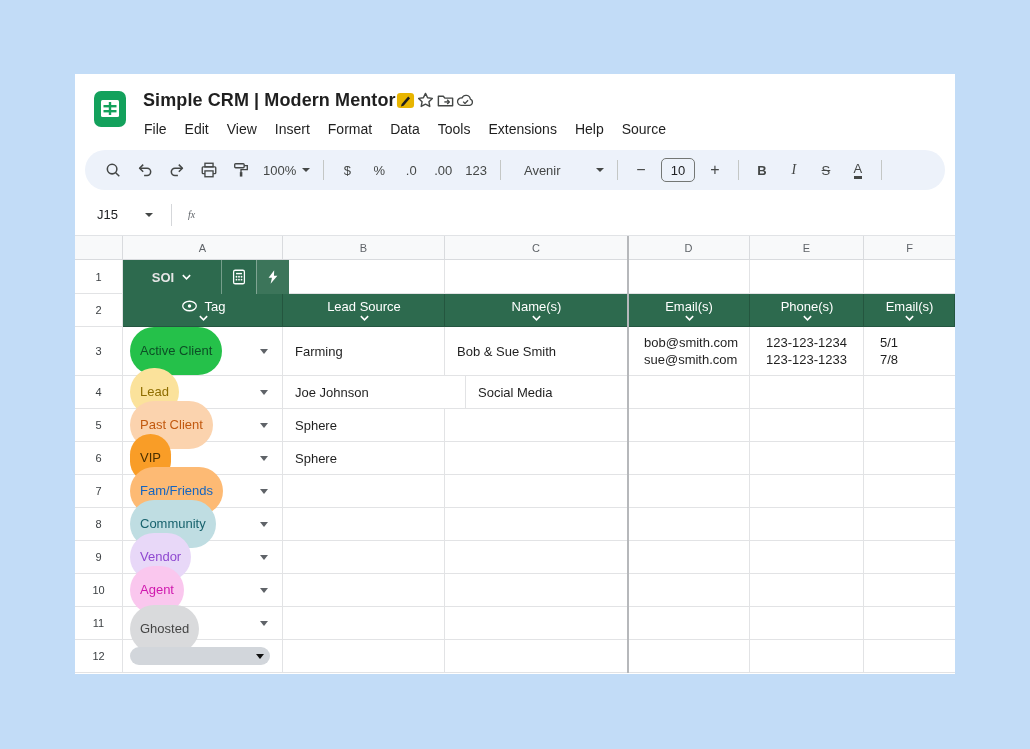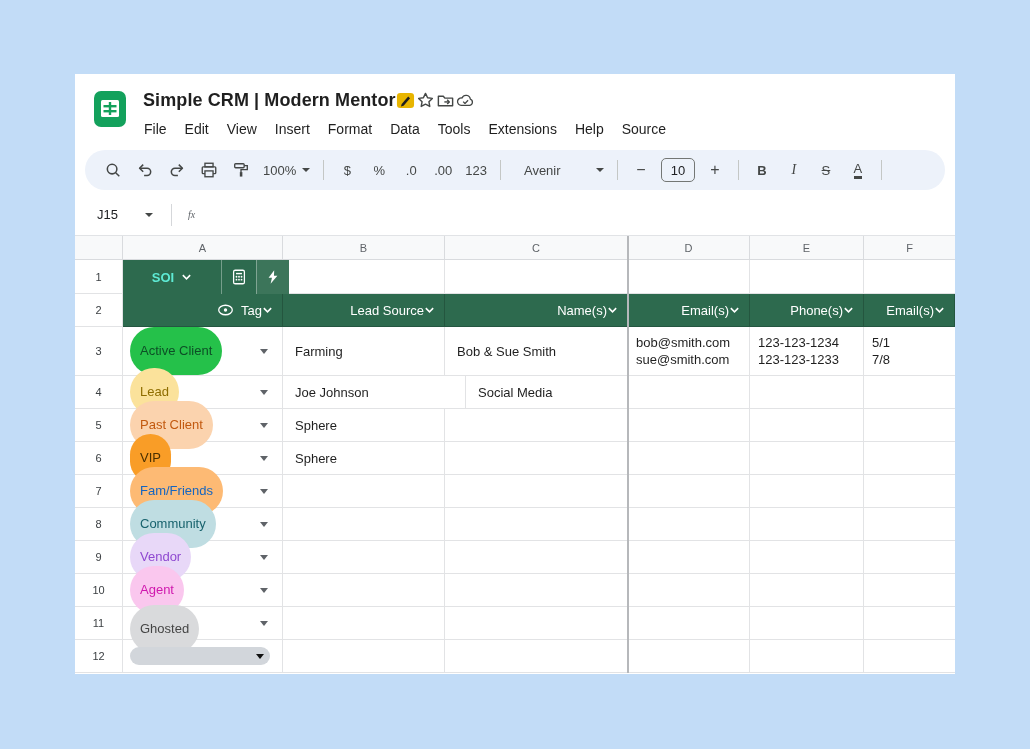--- a/index.html
+++ b/index.html
@@ -69,44 +69,44 @@
   .w-f  { width:91px;  flex:0 0 91px; border-right:none; }
   .h-ch { height:24px; } .h-r1 { height:34px; } .h-r2 { height:33px; }
   .h-r3 { height:49px; } .h-std { height:33px; }
   .colhead { background:#f8f9fa; font-size:11px; color:#5f6368; justify-content:center; border-color:#d9dbde; }
   .rowhead { background:#fff; font-size:11px; color:#3c4043; justify-content:center; }
   .pad { padding-left:12px; }
 
   
   .soi-bar { position:absolute; left:0; top:0; height:34px; width:166px; display:flex;
     background:#2d6a4e; z-index:3; }
-  .soi-seg { display:flex; align-items:center; justify-content:center; color:#5eead4; font-size:13px;
+  .soi-seg { display:flex; align-items:center; justify-content:center; color:#e5e5e5; font-size:13px;
     font-weight:600; padding:0 8px; }
   .soi-seg + .soi-seg { border-left:1px solid rgba(255,255,255,.35); }
   .soi-seg.grow { flex:1 1 auto; }
   .soi-seg svg { display:block; }
   .seg-light { background:#3c755a; }
 
   
   .green { background:#2d6a4e; color:#fff; border-right:1px solid rgba(0,0,0,.18); border-bottom:1px solid #245641;
-    justify-content:flex-end; padding:0 9px 0 10px; font-weight:400; }
+    justify-content:center; padding:0 9px 0 10px; font-weight:400;flex-direction:column; }
   .green .hdr-label { display:flex; align-items:center; gap:7px; }
   .chev-w { width:11px; height:8px; flex:0 0 auto; }
 
   
   .pill { display:inline-flex; align-items:center; border-radius:100px; padding:16px 10px;
     font-size:13px; font-weight:500; margin-left:7px; white-space:nowrap; line-height:16px; }
   .pill-wide { width:140px; height:18px; justify-content:flex-end; padding:2px 6px; }
   .tag-dd { position:absolute; right:14px; top:50%; margin-top:-2px; width:0; height:0;
     border-left:4.5px solid transparent; border-right:4.5px solid transparent; border-top:5px solid #5f6368; }
   .dd-black { width:0; height:0; border-left:4.5px solid transparent; border-right:4.5px solid transparent;
     border-top:5px solid #111; }
 
   
-  .multi { flex-direction:column; align-items:flex-start; justify-content:center; padding-left:8px; line-height:17px; }
+  .multi { flex-direction:column; align-items:flex-start; justify-content:center; padding-left:16px; line-height:17px; }
 
   
   .freeze-divider { position:absolute; left:552px; top:0; bottom:0; width:2px; background:#b6b8bb; z-index:5; }
 </style>
 </head>
 <body>
 
 <div class="window">
 
   <div class="titlebar">

